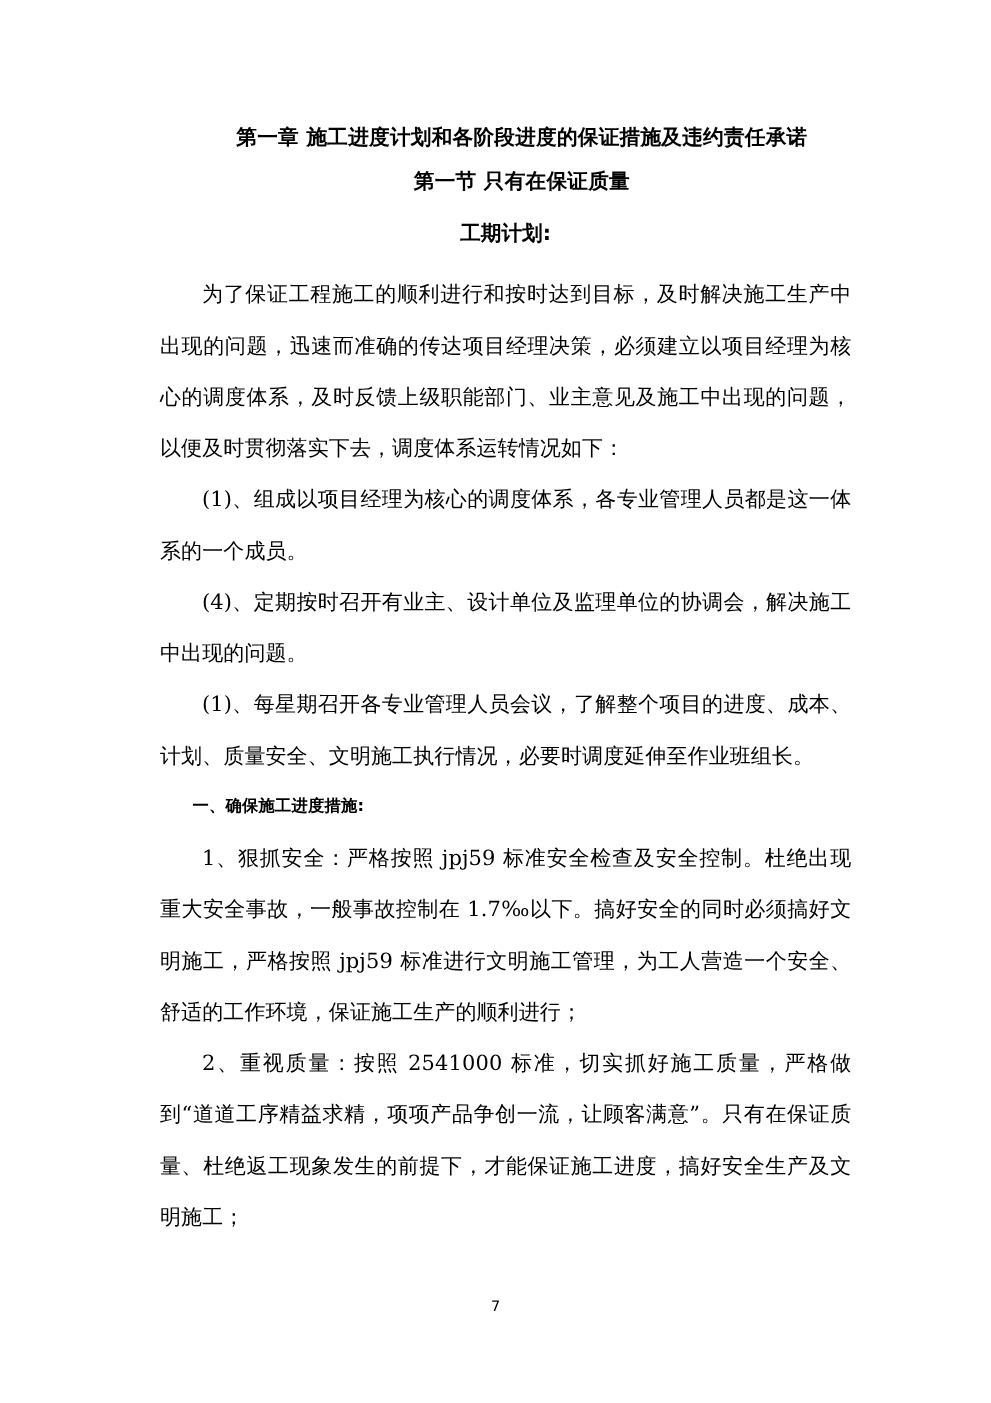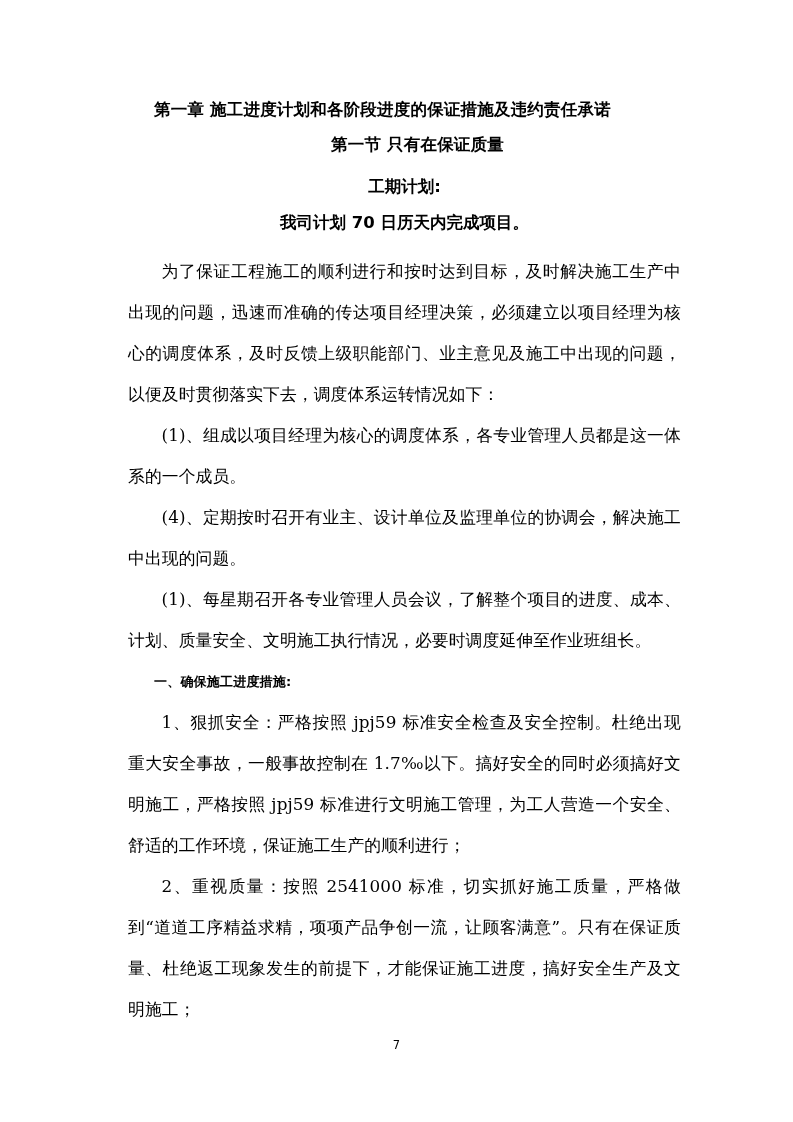--- a/index.html
+++ b/index.html
@@ -31,20 +31,21 @@
     top: 92px;
     width: 553px;
   }
 
   
   .chapter-heading {
     font-family: "DejaVu Sans", "Liberation Sans", sans-serif;
     font-weight: bold;
     font-size: 16.5px;
     letter-spacing: 0.2px;
+    text-align: center;
     line-height: 35px;
     margin: 0;
     padding-left: 26px;
     white-space: nowrap;
   }
   .section-heading {
     font-family: "DejaVu Sans", "Liberation Sans", sans-serif;
     font-weight: bold;
     font-size: 16.5px;
     letter-spacing: 0.2px;
@@ -106,21 +107,20 @@
 <div class="page">
 
   <div class="content">
 
     <h1 class="chapter-heading">第一章 施工进度计划和各阶段进度的保证措施及违约责任承诺</h1>
 
     <h2 class="section-heading">第一节 只有在保证质量</h2>
 
     <p class="lead-bold first">工期计划:</p>
 
-    <p class="lead-bold">我司计划 70 日历天内完成项目。</p>
 
     <p class="para spaced">为了保证工程施工的顺利进行和按时达到目标，及时解决施工生产中出现的问题，迅速而准确的传达项目经理决策，必须建立以项目经理为核心的调度体系，及时反馈上级职能部门、业主意见及施工中出现的问题，以便及时贯彻落实下去，调度体系运转情况如下：</p>
 
     <p class="para">(1)、组成以项目经理为核心的调度体系，各专业管理人员都是这一体系的一个成员。</p>
 
     <p class="para">(4)、定期按时召开有业主、设计单位及监理单位的协调会，解决施工中出现的问题。</p>
 
     <p class="para">(1)、每星期召开各专业管理人员会议，了解整个项目的进度、成本、计划、质量安全、文明施工执行情况，必要时调度延伸至作业班组长。</p>
 
     <p class="subhead">一、确保施工进度措施:</p>

